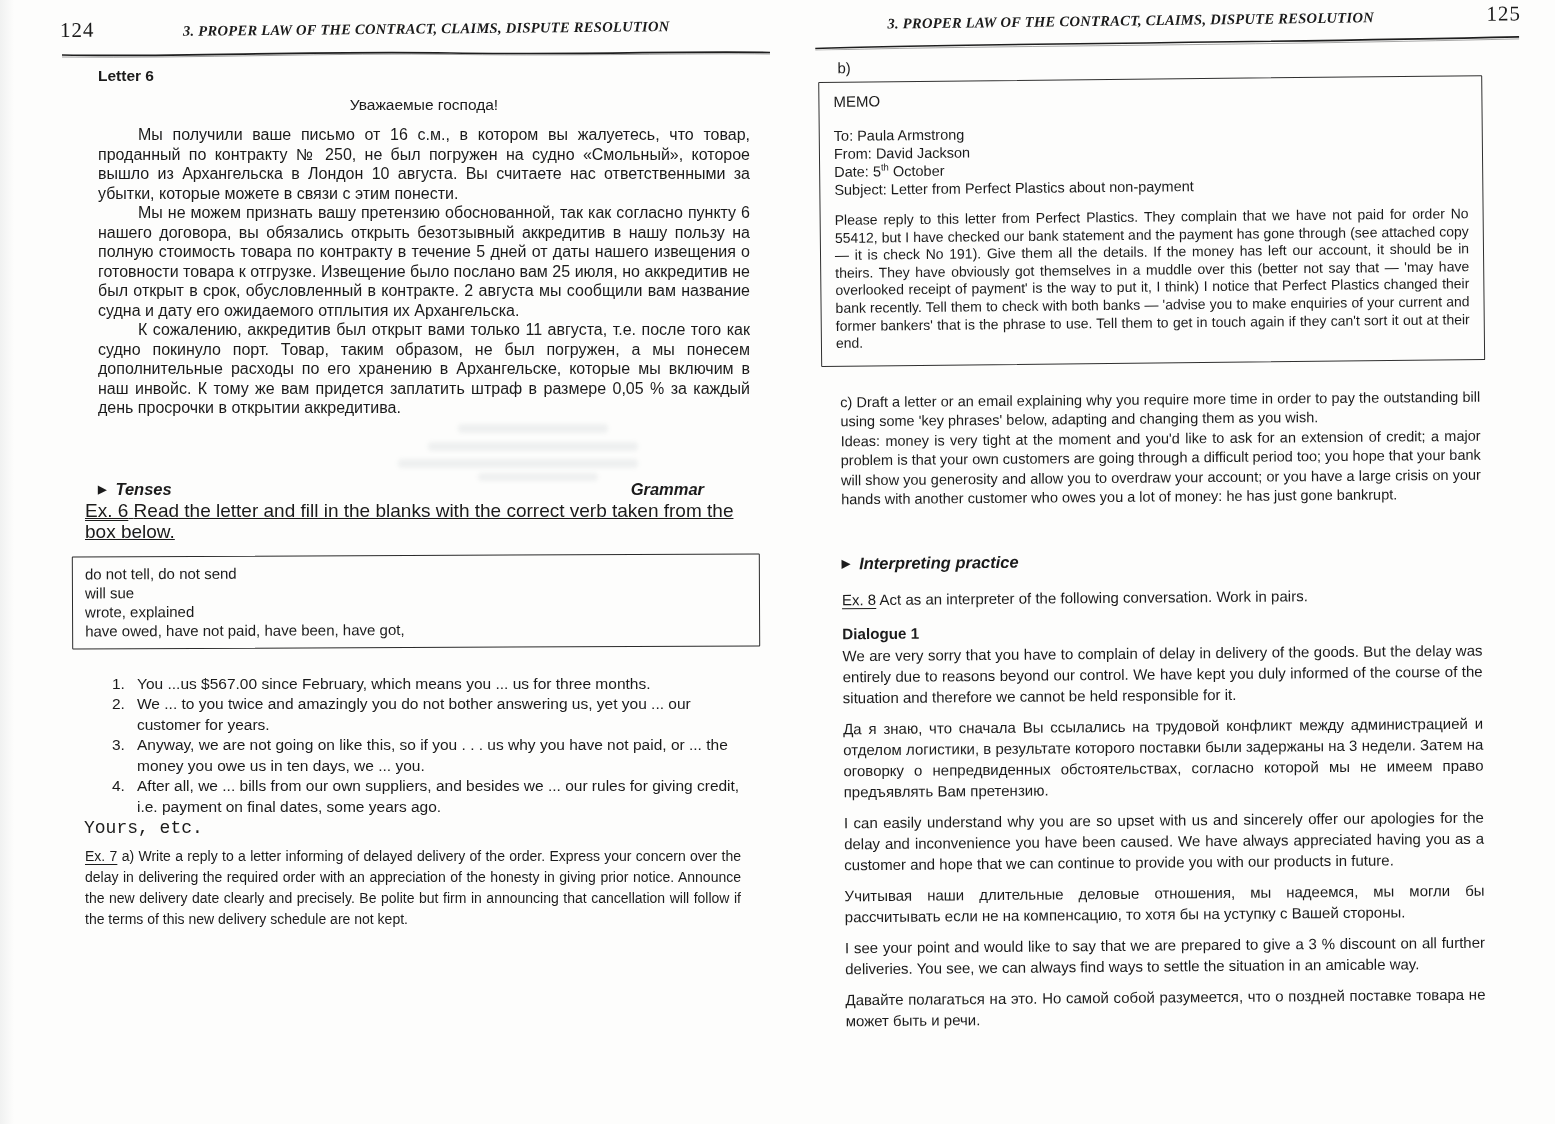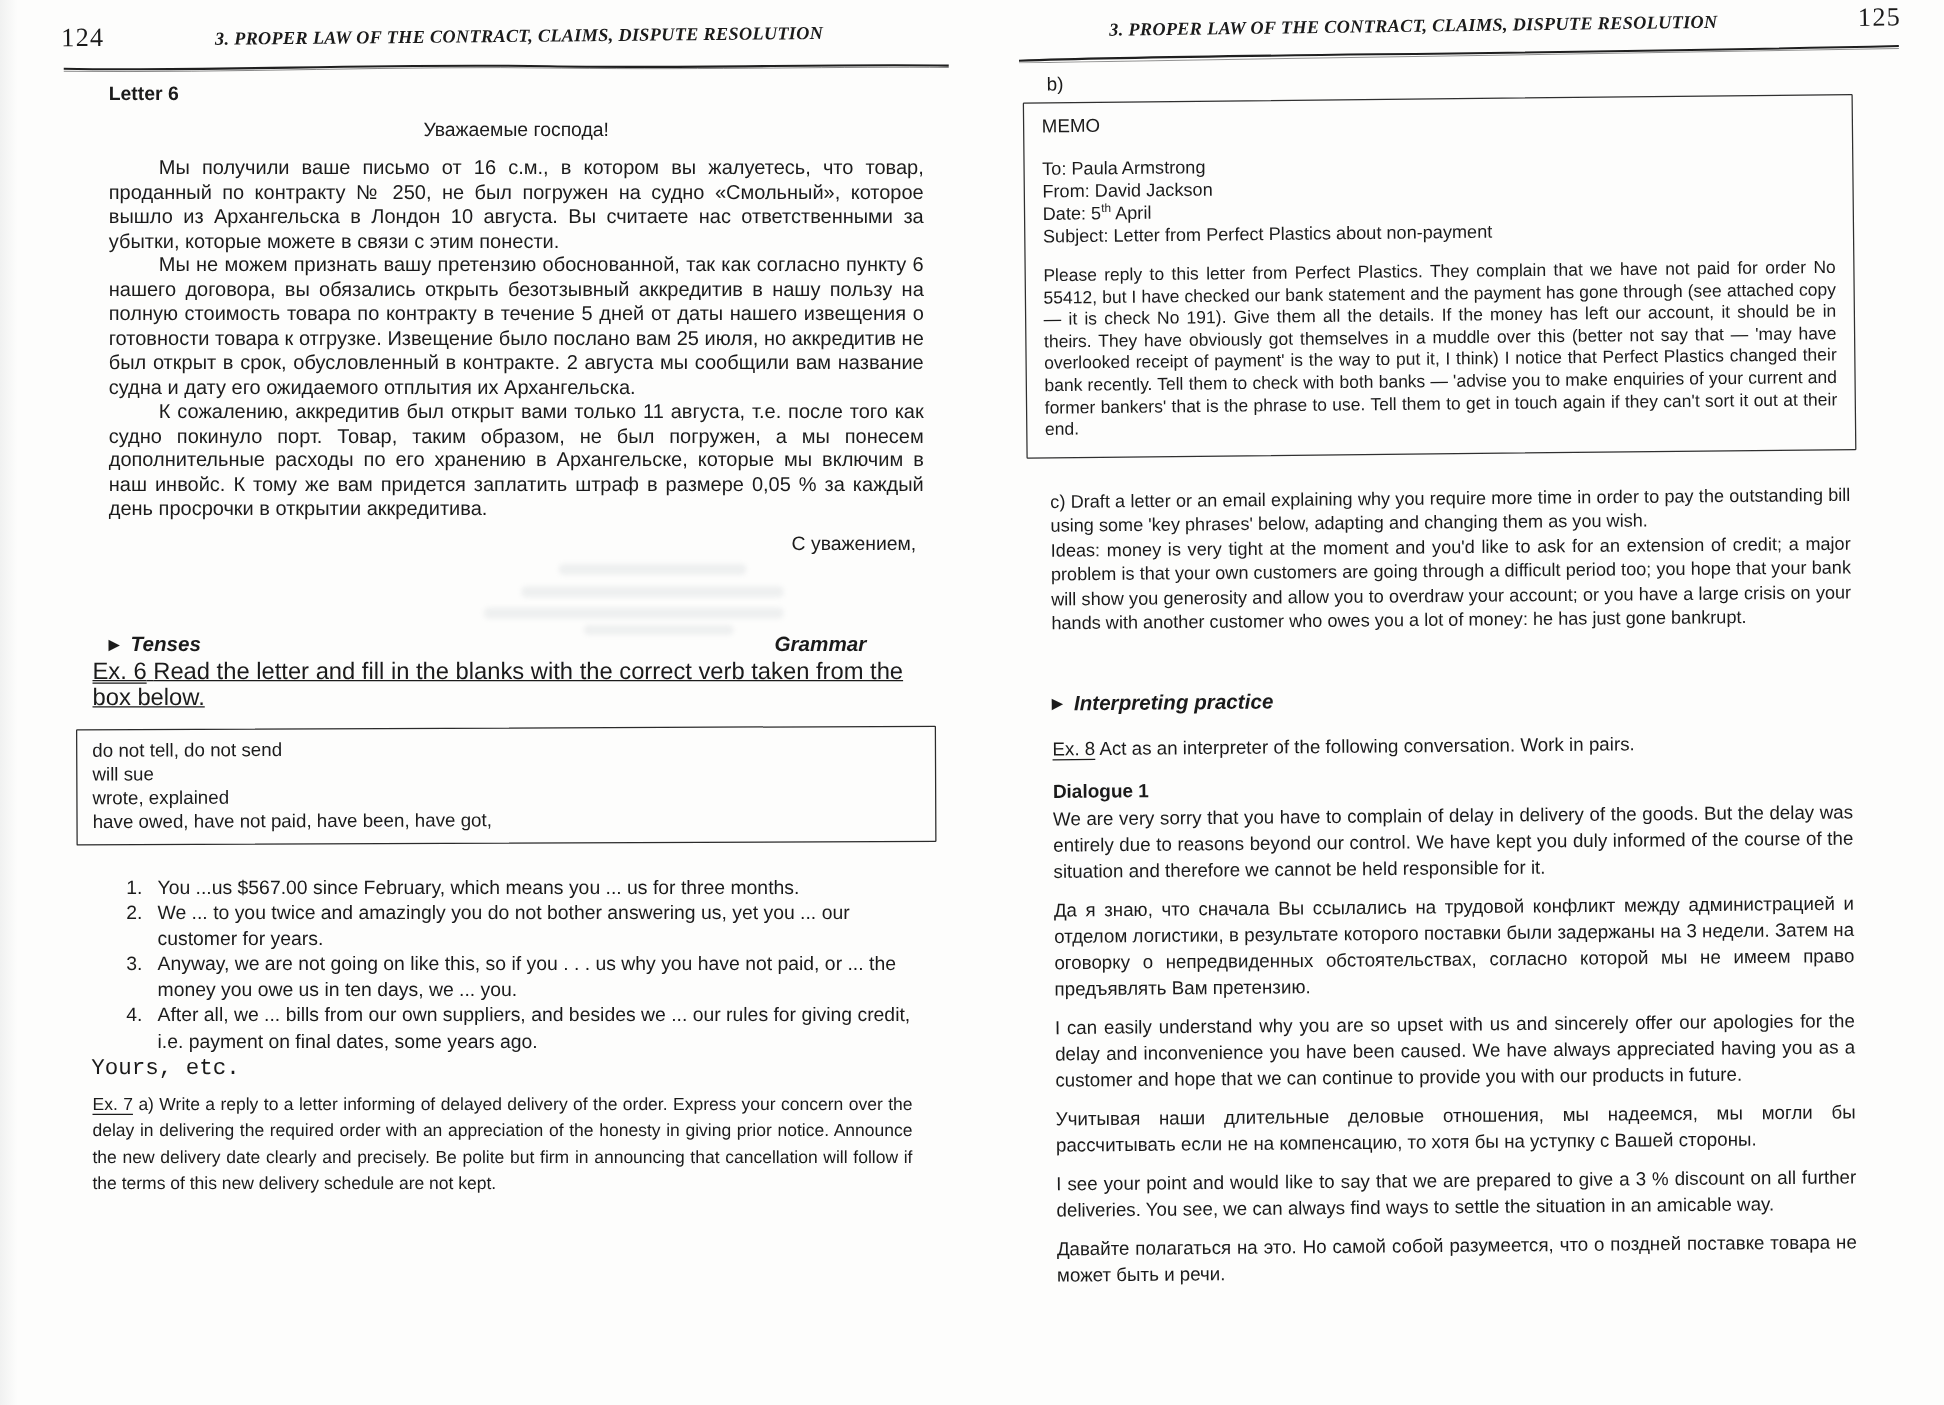--- a/index.html
+++ b/index.html
@@ -11,21 +11,21 @@
     overflow:hidden;
     position:relative;
   }
   .spread{position:absolute;inset:0;background:#fdfdfc;}
   .edge-left{
     position:absolute;left:0;top:0;width:14px;height:100%;
     background:linear-gradient(90deg, rgba(150,158,162,.25), rgba(255,255,255,0));
     opacity:.5;
   }
   .page{position:absolute;top:0;}
-  .page.left{left:49px;top:18px;width:712px;}
+  .page.left{left:60px;top:18px;width:712px;}
   .page.right{left:815px;top:10px;width:706px;transform:rotate(-0.5deg);transform-origin:60px 20px;}
 
   .header-row{display:flex;align-items:baseline;}
   .page.left .header-row{transform:rotate(-0.55deg);transform-origin:left center;}
   .page.right .header-row{transform:rotate(-0.25deg);transform-origin:left center;}
   .pagenum{font-family:"Liberation Serif", serif;font-size:21px;letter-spacing:1px;}
   .running{
     font-family:"Liberation Serif", serif;font-style:italic;font-weight:bold;
     font-size:14.6px;letter-spacing:.25px;white-space:nowrap;
   }
@@ -106,21 +106,20 @@
     </svg>
 
     <div class="content">
       <div class="letter-label">Letter 6</div>
       <div class="salutation">Уважаемые господа!</div>
 
       <p class="rupara first">Мы получили ваше письмо от 16 с.м., в котором вы жалуетесь, что товар, проданный по контракту № 250, не был погружен на судно «Смольный», которое вышло из Архангельска в Лондон 10 августа. Вы считаете нас ответственными за убытки, которые можете в связи с этим понести.</p>
       <p class="rupara">Мы не можем признать вашу претензию обоснованной, так как согласно пункту 6 нашего договора, вы обязались открыть безотзывный аккредитив в нашу пользу на полную стоимость товара по контракту в течение 5 дней от даты нашего извещения о готовности товара к отгрузке. Извещение было послано вам 25 июля, но аккредитив не был открыт в срок, обусловленный в контракте. 2 августа мы сообщили вам название судна и дату его ожидаемого отплытия их Архангельска.</p>
       <p class="rupara">К сожалению, аккредитив был открыт вами только 11 августа, т.е. после того как судно покинуло порт. Товар, таким образом, не был погружен, а мы понесем дополнительные расходы по его хранению в Архангельске, которые мы включим в наш инвойс. К тому же вам придется заплатить штраф в размере 0,05 % за каждый день просрочки в открытии аккредитива.</p>
 
-      <div class="closing">С уважением,</div>
 
       <div class="ghost">
         <i class="g1"></i>
           <i class="g2"></i>
           <i class="g3"></i>
           <i class="g4"></i>
       </div>
 
       <div class="secrow">
         <span class="sechead"><span class="tri">▶</span><span>Tenses</span></span>
@@ -187,21 +186,21 @@
         <span>To:</span>
         <span>Paula Armstrong</span>
       </div>
       <div class="mline">
         <span>From:</span>
         <span>David Jackson</span>
       </div>
       <div class="mline">
         <span>Date:</span>
         <span>5</span><sup>th</sup>
-        <span>April</span>
+        <span>October</span>
       </div>
       <div class="mline">
         <span>Subject:</span>
         <span>Letter from Perfect Plastics about non-payment</span>
       </div>
       <div class="memo-body">Please reply to this letter from Perfect Plastics. They complain that we have not paid for order No 55412, but I have checked our bank statement and the payment has gone through (see attached copy — it is check No 191). Give them all the details. If the money has left our account, it should be in theirs. They have obviously got themselves in a muddle over this (better not say that — 'may have overlooked receipt of payment' is the way to put it, I think) I notice that Perfect Plastics changed their bank recently. Tell them to check with both banks — 'advise you to make enquiries of your current and former bankers' that is the phrase to use. Tell them to get in touch again if they can't sort it out at their end.</div>
     </div>
 
     <p class="cpara one">c) Draft a letter or an email explaining why you require more time in order to pay the outstanding bill using some 'key phrases' below, adapting and changing them as you wish.</p>
     <p class="cpara">Ideas: money is very tight at the moment and you'd like to ask for an extension of credit; a major problem is that your own customers are going through a difficult period too; you hope that your bank will show you generosity and allow you to overdraw your account; or you have a large crisis on your hands with another customer who owes you a lot of money: he has just gone bankrupt.</p>

